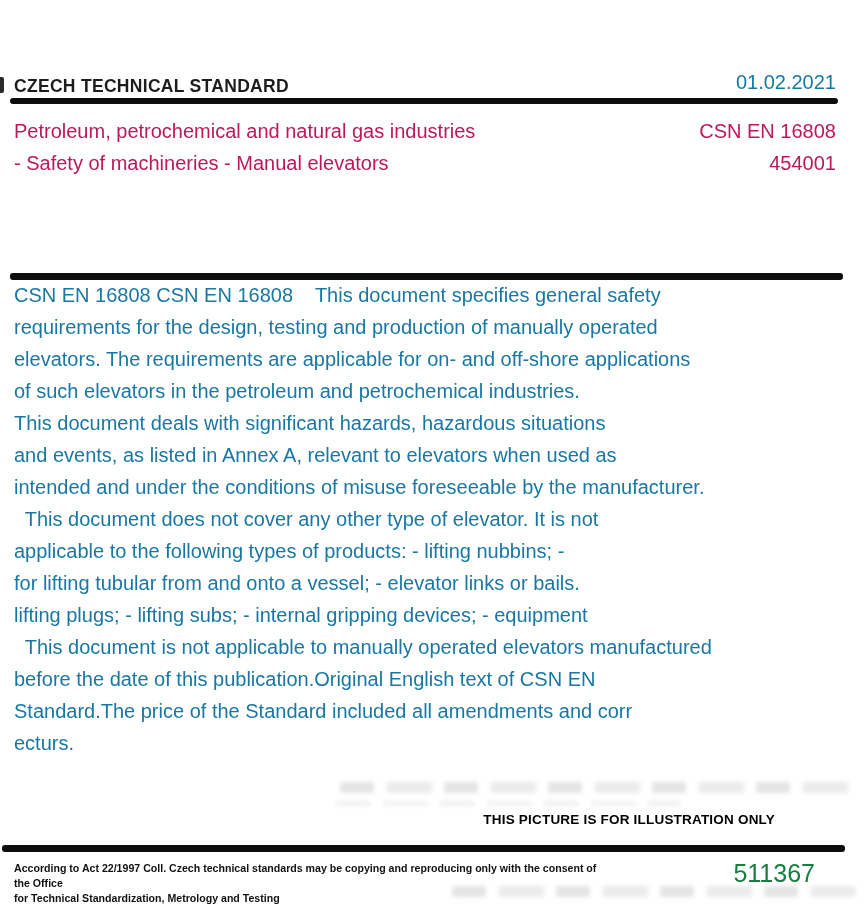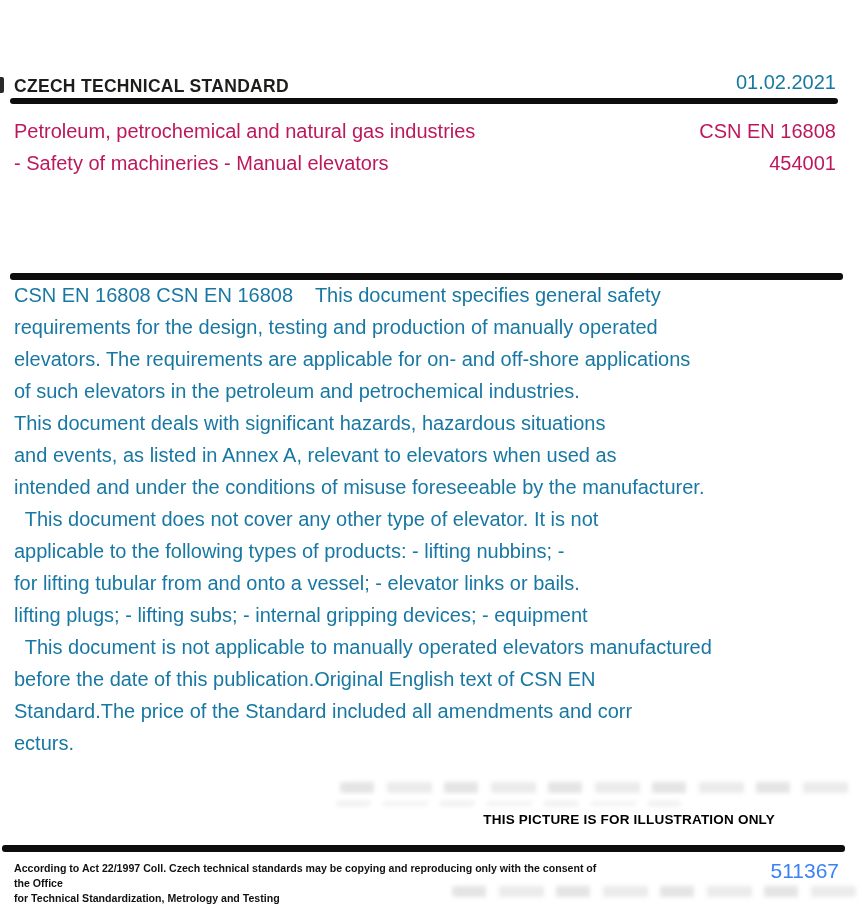--- a/index.html
+++ b/index.html
@@ -62,22 +62,22 @@
     font-size: 13.5px; font-weight: bold; color: #000000;
     letter-spacing: 0.2px; white-space: nowrap;
   }
 
   
   .footer-disclaimer {
     position: absolute; left: 14px; top: 861px; width: 600px;
     font-size: 10.6px; font-weight: bold; color: #111111; line-height: 15px;
   }
   .footer-number {
-    position: absolute; right: 26px; top: 859px;
-    font-size: 21px; color: #3b82f6; white-space: nowrap;
+    position: absolute; right: 50px; top: 859px;
+    font-size: 25px; color: #15803d; white-space: nowrap;
   }
 </style>
 </head>
 <body>
 
 <div class="page">
 
   <div class="edge-mark"></div>
 
   <div class="masthead-title">CZECH TECHNICAL STANDARD</div>

